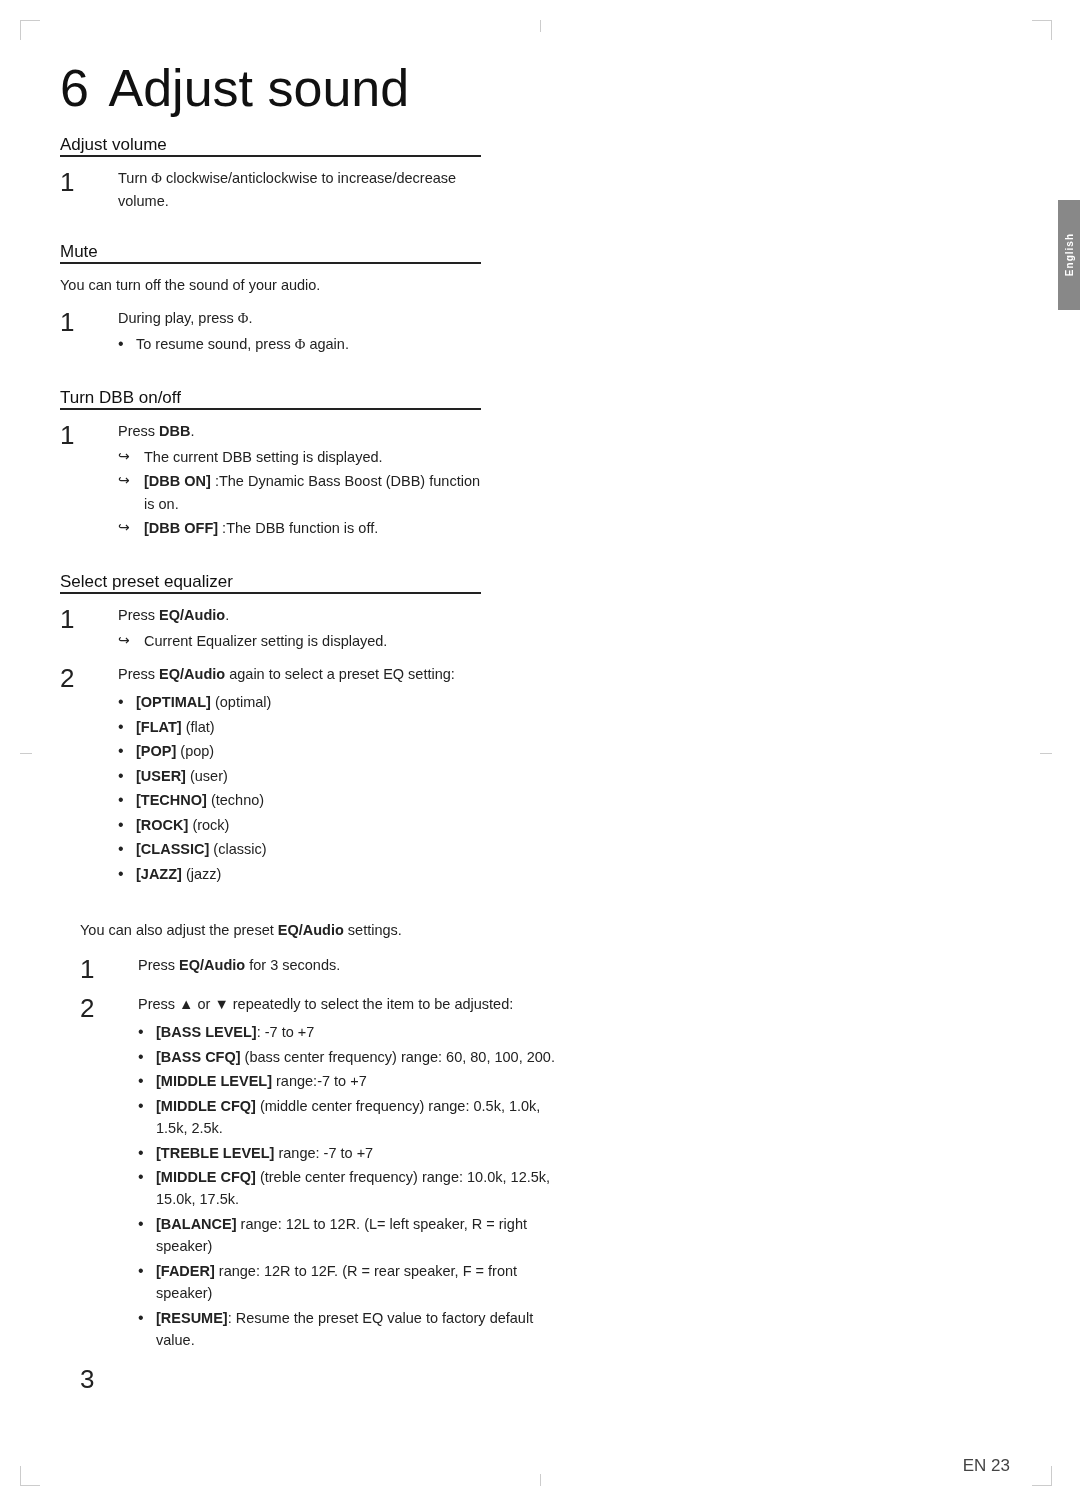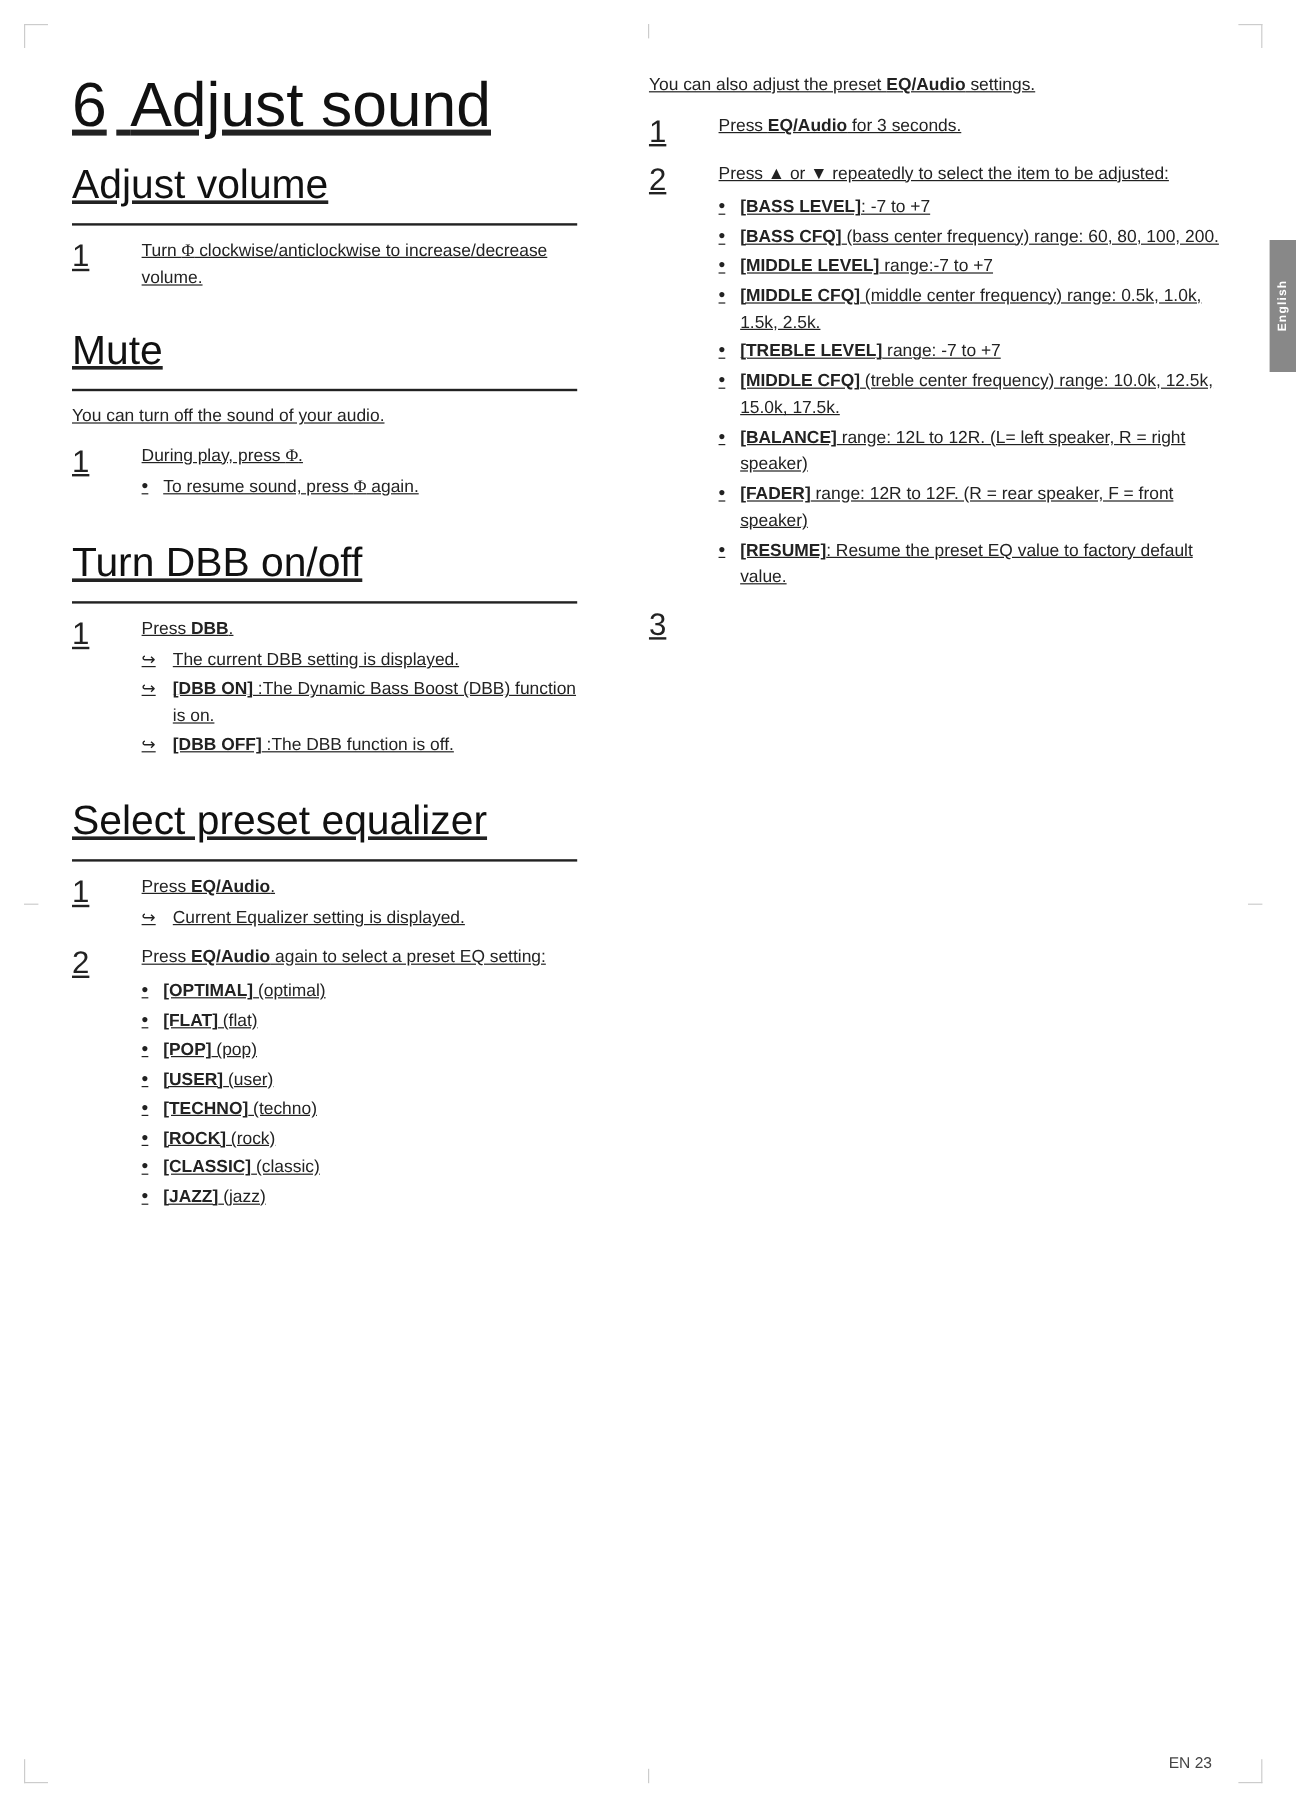--- a/index.html
+++ b/index.html
@@ -9,26 +9,25 @@
       font-family: Arial, Helvetica, sans-serif;
       font-size: 15px;
       color: #222;
       width: 1080px;
       min-height: 1506px;
       position: relative;
     }
 
     .page {
       display: flex;
-      flex-direction: row;
+      flex-direction: column;
       width: 100%;
       min-height: 1506px;
       padding: 60px 60px 60px 60px;
       position: relative;
-      text-decoration: underline;
     }
 
     
     .side-tab {
       position: absolute;
       right: 0;
       top: 200px;
       width: 22px;
       height: 110px;
       background: #888;
@@ -68,25 +67,25 @@
     }
 
     .page-title-number {
       font-size: 52px;
       font-weight: 300;
       margin-right: 8px;
     }
 
     
     .section-title {
-      font-size: 34px;
+      font-size: 17px;
       font-weight: 400;
       color: #111;
       margin-bottom: 10px;
-      padding-bottom: 12px;
+      padding-bottom: 0;
       border-bottom: 2px solid #222;
       margin-top: 17px;
     }
 
     .section-block {
       margin-bottom: 30px;
     }
 
     
     .step {
@@ -185,21 +184,21 @@
       font-size: 14.5px;
       line-height: 1.55;
       margin-bottom: 12px;
     }
 
     
     .page-footer {
       position: absolute;
       bottom: 30px;
       right: 70px;
-      font-size: 13px;
+      font-size: 17px;
       color: #444;
     }
 
     
     .corner-tl, .corner-tr, .corner-bl, .corner-br {
       position: absolute;
       width: 20px;
       height: 20px;
     }
     .corner-tl { top: 20px; left: 20px; border-top: 1px solid #ccc; border-left: 1px solid #ccc; }

